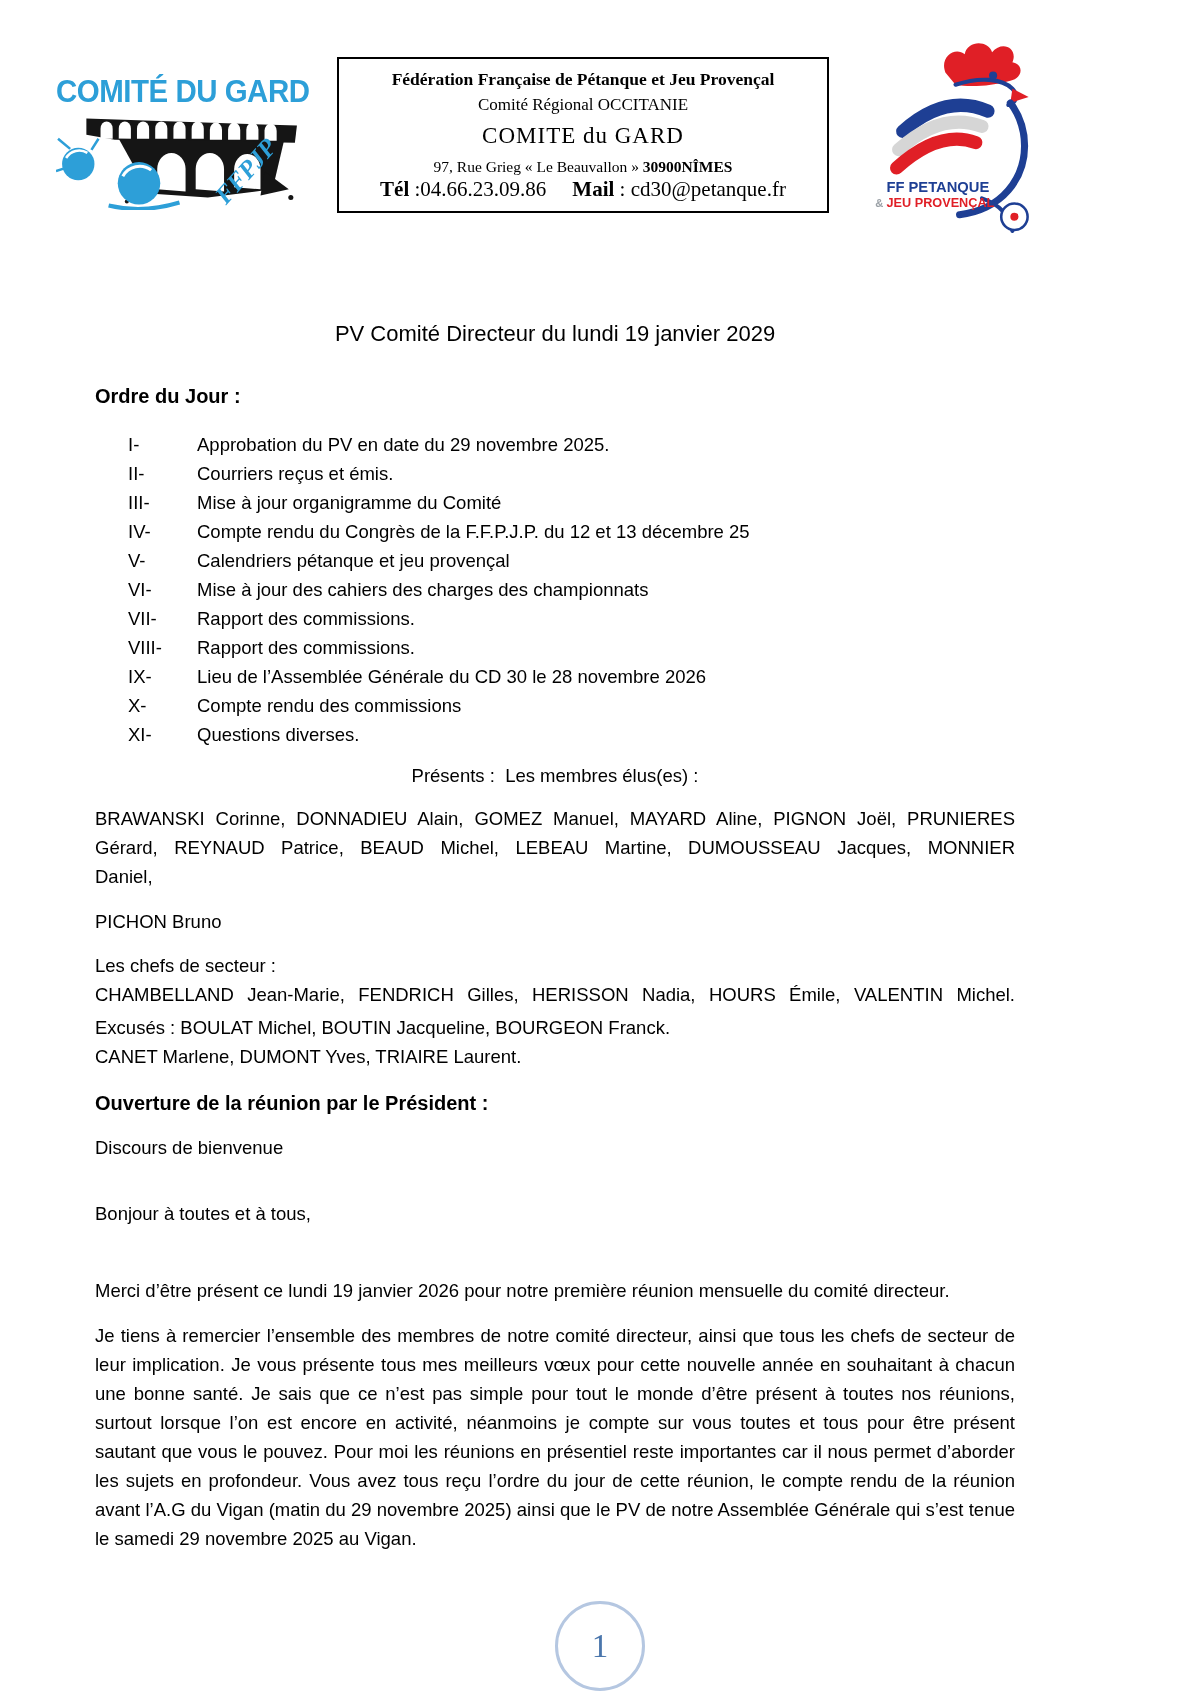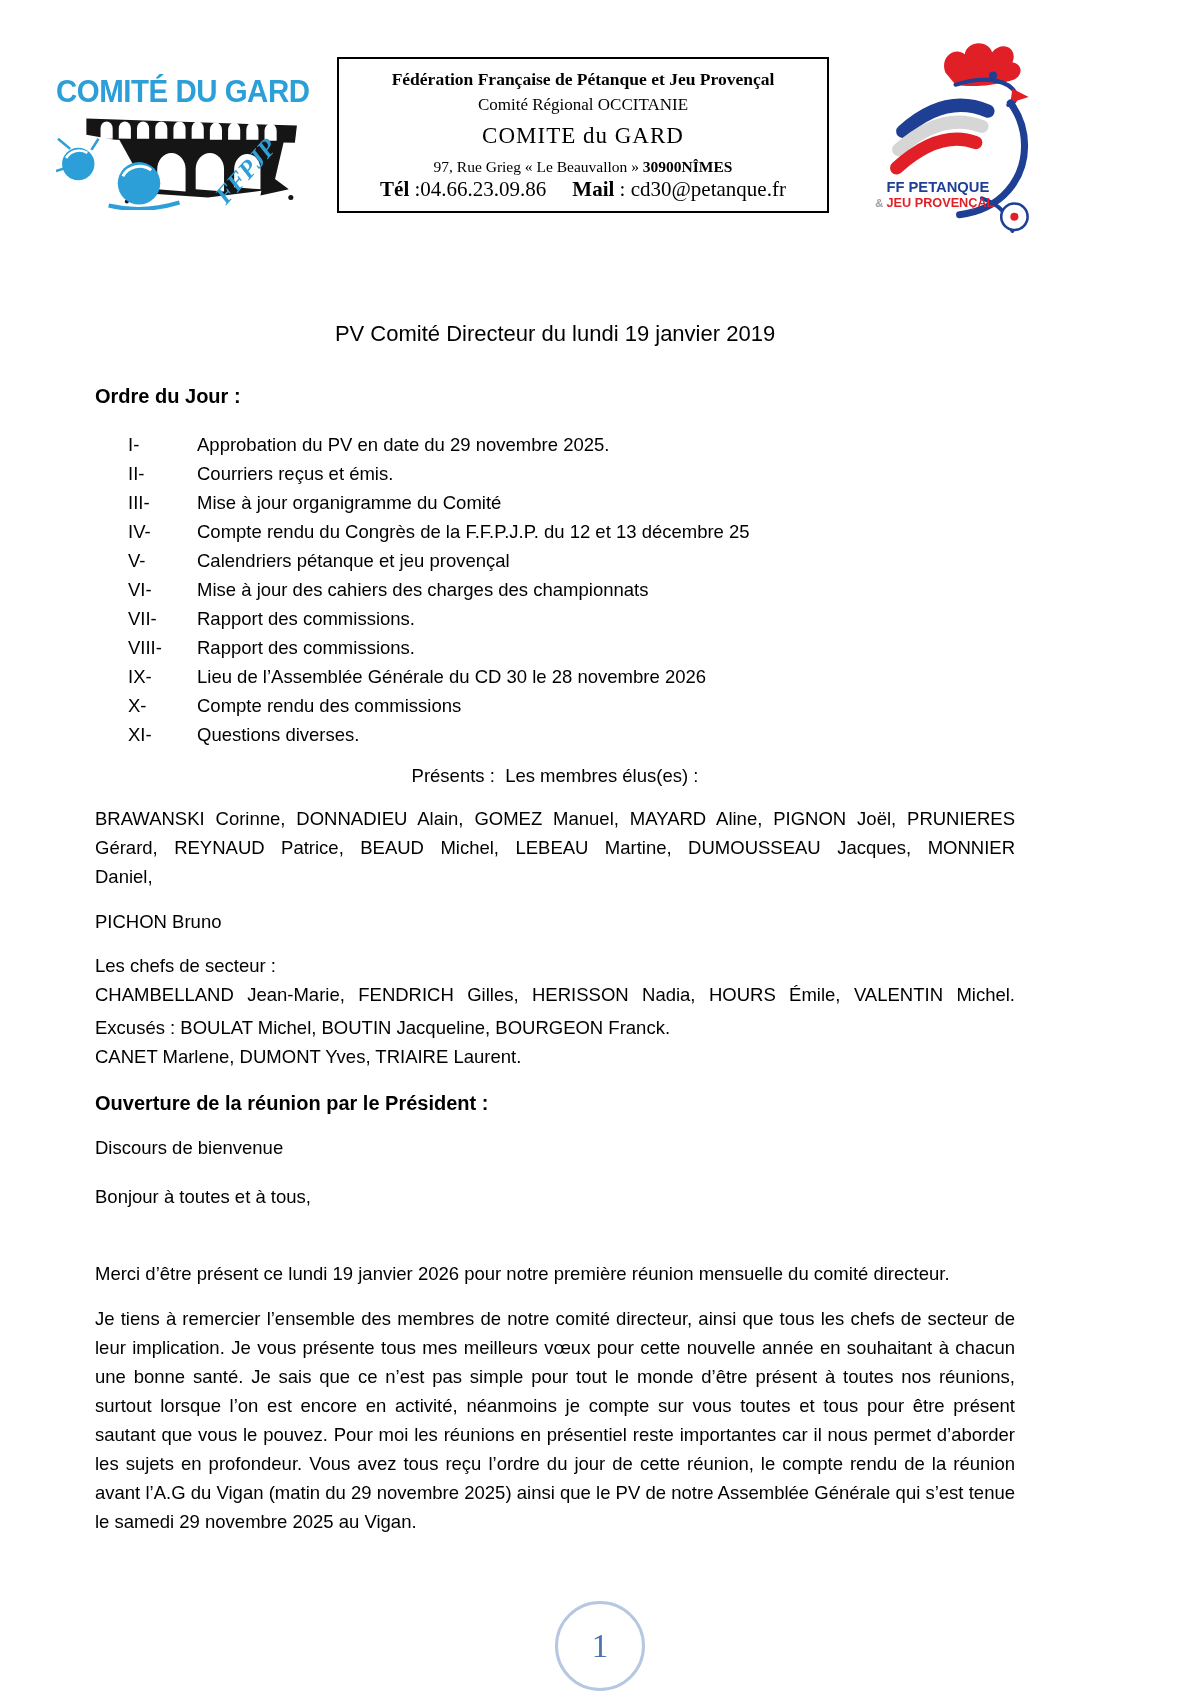--- a/index.html
+++ b/index.html
@@ -41,21 +41,21 @@
   .para{font-size:18.5px;line-height:29px;margin:0;text-align:justify;}
   .stretch{text-align:justify;text-align-last:justify;}
   .plain{text-align:left;}
   .presents{margin-top:12px;white-space:pre-wrap;text-align:center;}
   .members{margin-top:14px;}
   .pichon{margin-top:16px;}
   .sector-head{margin-top:15px;}
   .excused{margin-top:4px;}
   .opening{margin-top:18px;}
   .speech-label{margin-top:16px;}
-  .greeting{margin-top:20px;}
+  .greeting{margin-top:37px;}
   .thanks{margin-top:48px;}
   .speech{margin-top:16px;}
   
   .page-badge{
     position:absolute;left:555px;top:1601px;width:90px;height:90px;
     border:3px solid #b5c7e1;border-radius:50%;box-sizing:border-box;
     display:flex;align-items:center;justify-content:center;
   }
   .page-badge span{
     font-family:"Liberation Serif",serif;font-size:33px;color:#4a76ac;
@@ -133,21 +133,21 @@
         <circle cx="152" cy="176" r="4" fill="#e01f26"></circle>
       </g>
       <text x="26" y="152" font-size="14.5" font-weight="bold" font-family="Liberation Sans, sans-serif" fill="#1e3f94">FF PETANQUE</text>
       <text x="15" y="166" font-size="11" font-weight="bold" font-family="Liberation Sans, sans-serif" fill="#9aa0a6">&amp;</text>
       <text x="26" y="166" font-size="12.5" font-weight="bold" font-family="Liberation Sans, sans-serif" fill="#e01f26">JEU PROVENÇAL</text>
     </svg>
   </div>
 
   <div class="content">
 
-    <div class="doc-title">PV Comité Directeur du lundi 19 janvier 2019</div>
+    <div class="doc-title">PV Comité Directeur du lundi 19 janvier 2029</div>
 
     <div class="h-bold">Ordre du Jour :</div>
 
     <ul class="agenda">
       <li><span class="rn">I-</span><span>Approbation du PV en date du 29 novembre 2025.</span></li>
       <li><span class="rn">II-</span><span>Courriers reçus et émis.</span></li>
       <li><span class="rn">III-</span><span>Mise à jour organigramme du Comité</span></li>
       <li><span class="rn">IV-</span><span>Compte rendu du Congrès de la F.F.P.J.P. du 12 et 13 décembre 25</span></li>
       <li><span class="rn">V-</span><span>Calendriers pétanque et jeu provençal</span></li>
       <li><span class="rn">VI-</span><span>Mise à jour des cahiers des charges des championnats</span></li>

